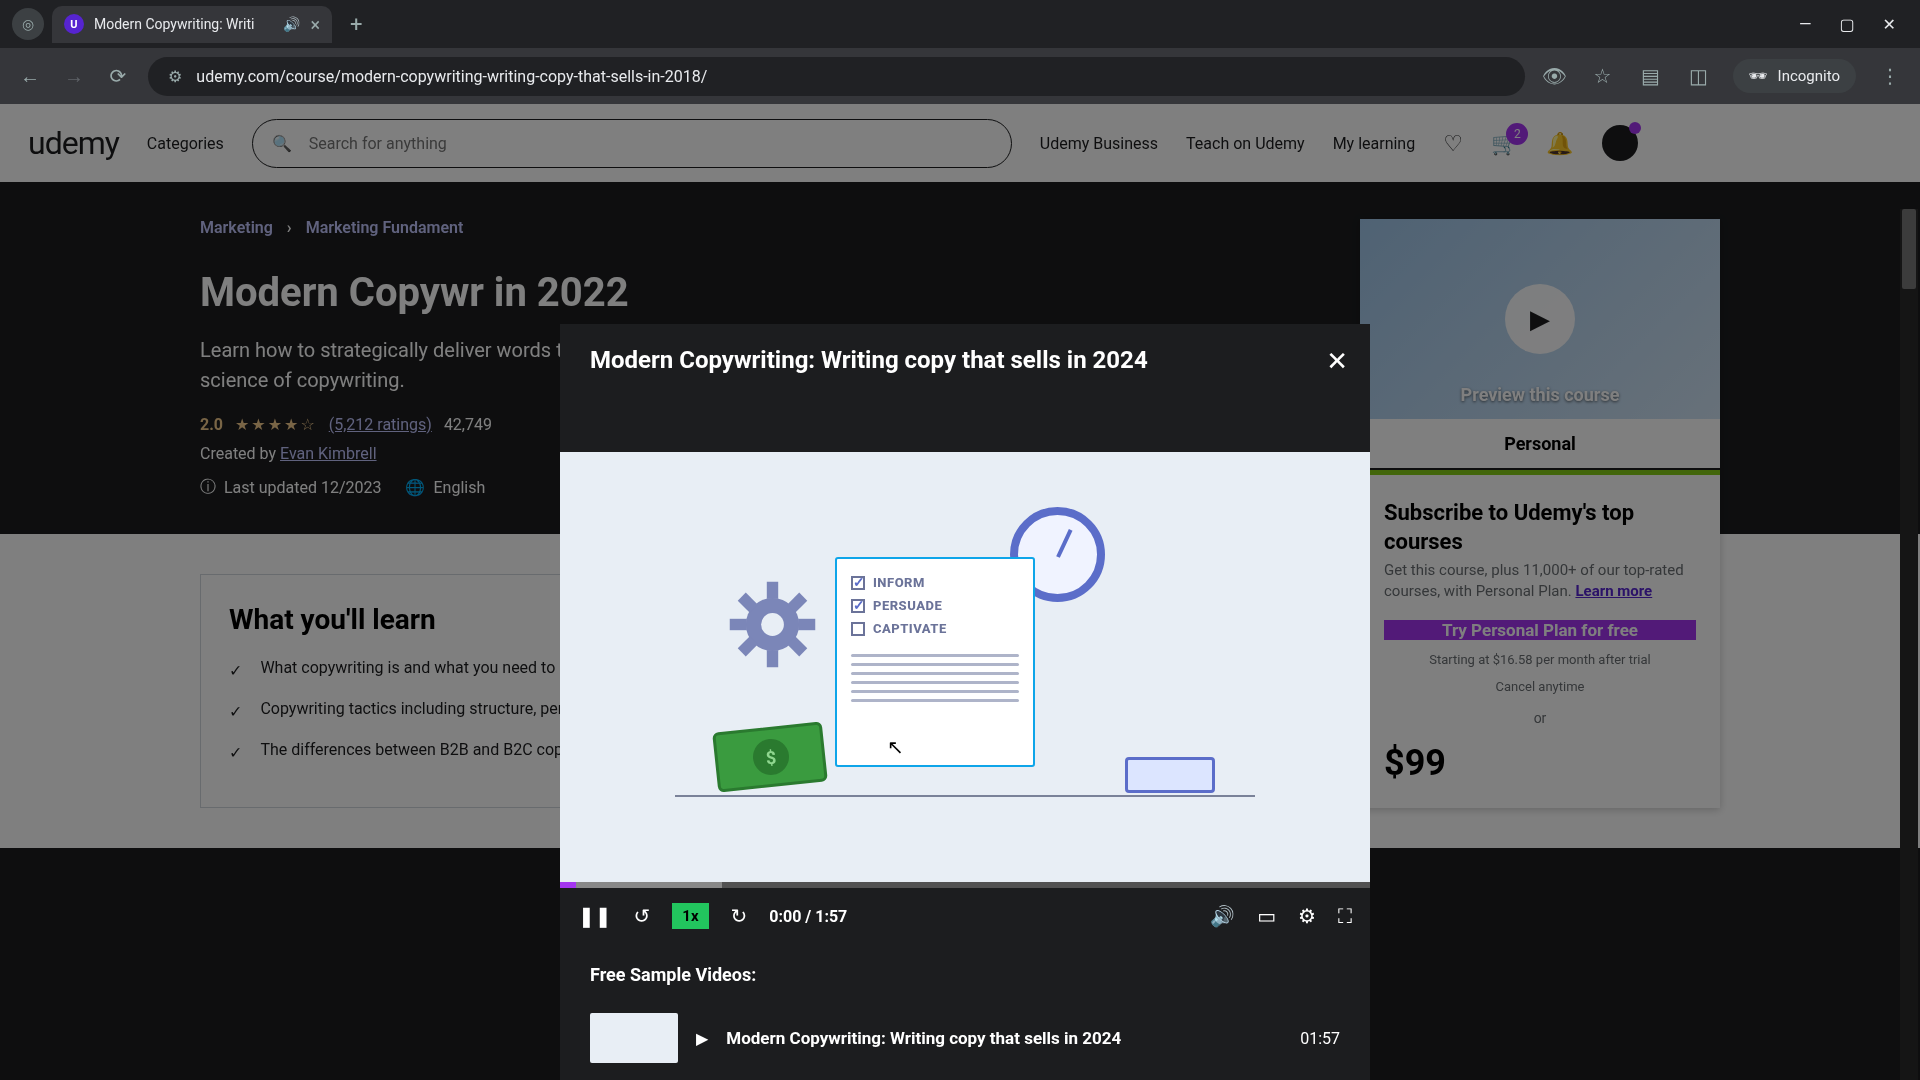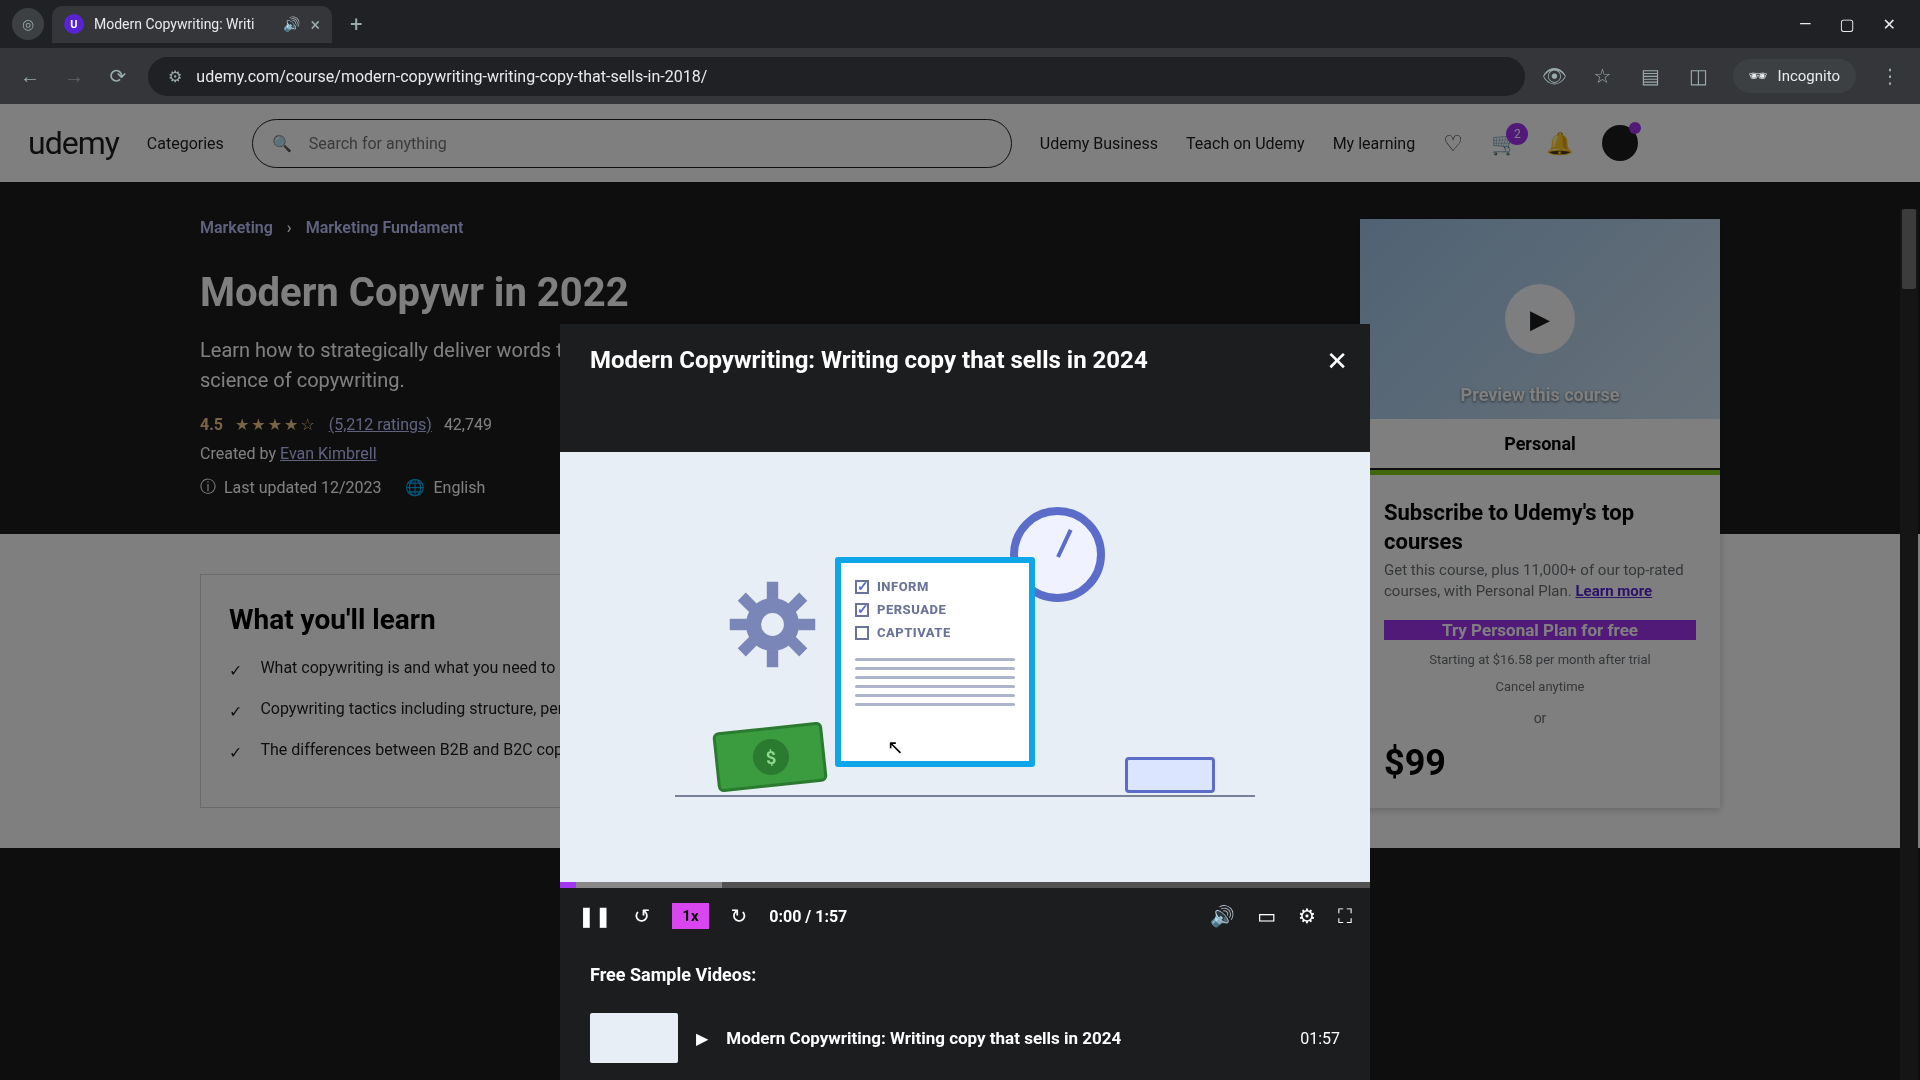--- a/index.html
+++ b/index.html
@@ -85,38 +85,38 @@
 .modal-eyebrow { font-size: 16px; font-weight: 700; color: #d1d7dc; margin-bottom: 8px; }
 .modal-title { font-size: 24px; font-weight: 700; }
 .modal-close { position: absolute; right: 22px; top: 22px; font-size: 26px; color: white; cursor: pointer; }
 
 .video-area { background: #e8eef5; margin: 60px 0 0; height: 430px; display: flex; align-items: center; justify-content: center; position: relative; }
 .video-illust { position: relative; width: 520px; height: 300px; }
 .illust-clock { position: absolute; width: 95px; height: 95px; border: 8px solid #5b6dc9; border-radius: 50%; background: #f0f3ff; top: -10px; right: 120px; }
 .illust-clock::after { content: ''; position: absolute; width: 4px; height: 30px; background: #5b6dc9; top: 12px; left: 38px; transform-origin: bottom; transform: rotate(25deg); }
 .illust-gear { position: absolute; width: 95px; height: 95px; left: 20px; top: 60px; }
 .illust-gear svg { width: 100%; height: 100%; }
-.illust-doc { position: absolute; width: 200px; height: 210px; background: white; border: 6px solid #0ea5e9; left: 130px; top: 40px; padding: 16px 14px; border-radius: 3px; }
+.illust-doc { position: absolute; width: 200px; height: 210px; background: white; border: 2px solid #0ea5e9; left: 130px; top: 40px; padding: 16px 14px; border-radius: 3px; }
 .doc-line { display: flex; align-items: center; gap: 8px; margin-bottom: 8px; font-size: 13px; font-weight: 800; color: #6b7399; letter-spacing: 0.5px; }
 .doc-check { width: 14px; height: 14px; border: 2px solid #6b7399; display: inline-block; position: relative; }
 .doc-check.filled::after { content: '✓'; position: absolute; top: -4px; left: 0; font-size: 14px; color: #5b6dc9; }
 .doc-rule { height: 3px; background: #aeb4c9; margin-bottom: 6px; border-radius: 2px; }
 .illust-money { position: absolute; width: 110px; height: 60px; background: #3a9b3f; border: 3px solid #2a7a2f; border-radius: 6px; left: 10px; bottom: 30px; transform: rotate(-6deg); }
 .illust-money::after { content: '$'; position: absolute; width: 36px; height: 36px; background: #2a7a2f; border-radius: 50%; top: 9px; left: 35px; color: #8fd68f; display: flex; align-items: center; justify-content: center; font-weight: bold; font-size: 18px; }
 .illust-baseline { position: absolute; bottom: 20px; left: -30px; right: -30px; height: 2px; background: #7a8299; }
 .illust-device { position: absolute; right: 10px; bottom: 24px; width: 90px; height: 36px; border: 3px solid #5b6dc9; background: #dce5ff; border-radius: 4px; }
 .cursor { position: absolute; left: 182px; top: 218px; font-size: 20px; color: black; z-index: 5; }
 
 .progress-bar { height: 6px; background: #525252; position: relative; }
 .progress-seen { position: absolute; left: 0; top: 0; bottom: 0; width: 20%; background: #888; }
 .progress-played { position: absolute; left: 0; top: 0; bottom: 0; width: 2%; background: #a435f0; }
 
 .controls { height: 56px; background: #1c1d1f; display: flex; align-items: center; padding: 0 18px; gap: 22px; }
 .ctrl-btn { color: white; font-size: 20px; cursor: pointer; }
-.speed-btn { background: #d946ef; color: black; padding: 4px 10px; font-weight: 700; font-size: 15px; cursor: pointer; }
+.speed-btn { background: #22c55e; color: black; padding: 4px 10px; font-weight: 700; font-size: 15px; cursor: pointer; }
 .time-display { color: white; font-size: 16px; font-weight: 700; }
 .ctrl-spacer { flex: 1; }
 
 .sample-section { padding: 20px 30px 30px; }
 .sample-title { font-size: 18px; font-weight: 700; margin-bottom: 18px; }
 .sample-row { display: flex; align-items: center; gap: 18px; padding: 10px 0; }
 .sample-thumb { width: 88px; height: 50px; background: #e8eef5; border-radius: 2px; }
 .sample-play { font-size: 16px; }
 .sample-name { flex: 1; font-size: 17px; font-weight: 700; }
 .sample-dur { font-size: 16px; }
@@ -187,21 +187,21 @@
   <div class="hero">
     <div class="breadcrumb">
       <span>Marketing</span>
       <span class="sep">›</span>
       <span>Marketing Fundament</span>
     </div>
     <h1 class="course-title">Modern Copywr
 in 2022</h1>
     <p class="course-sub">Learn how to strategically deliver words that get people to take action using the art and science of copywriting.</p>
     <div class="rating-row">
-      <span class="rating-num">4.5</span>
+      <span class="rating-num">2.0</span>
       <span class="stars">★★★★☆</span>
       <span class="rating-link">(5,212 ratings)</span>
       <span class="students">42,749</span>
     </div>
     <div class="created-by">
       <span>Created by </span>
       <a>Evan Kimbrell</a>
     </div>
     <div class="meta-row">
       <div class="meta-item">

